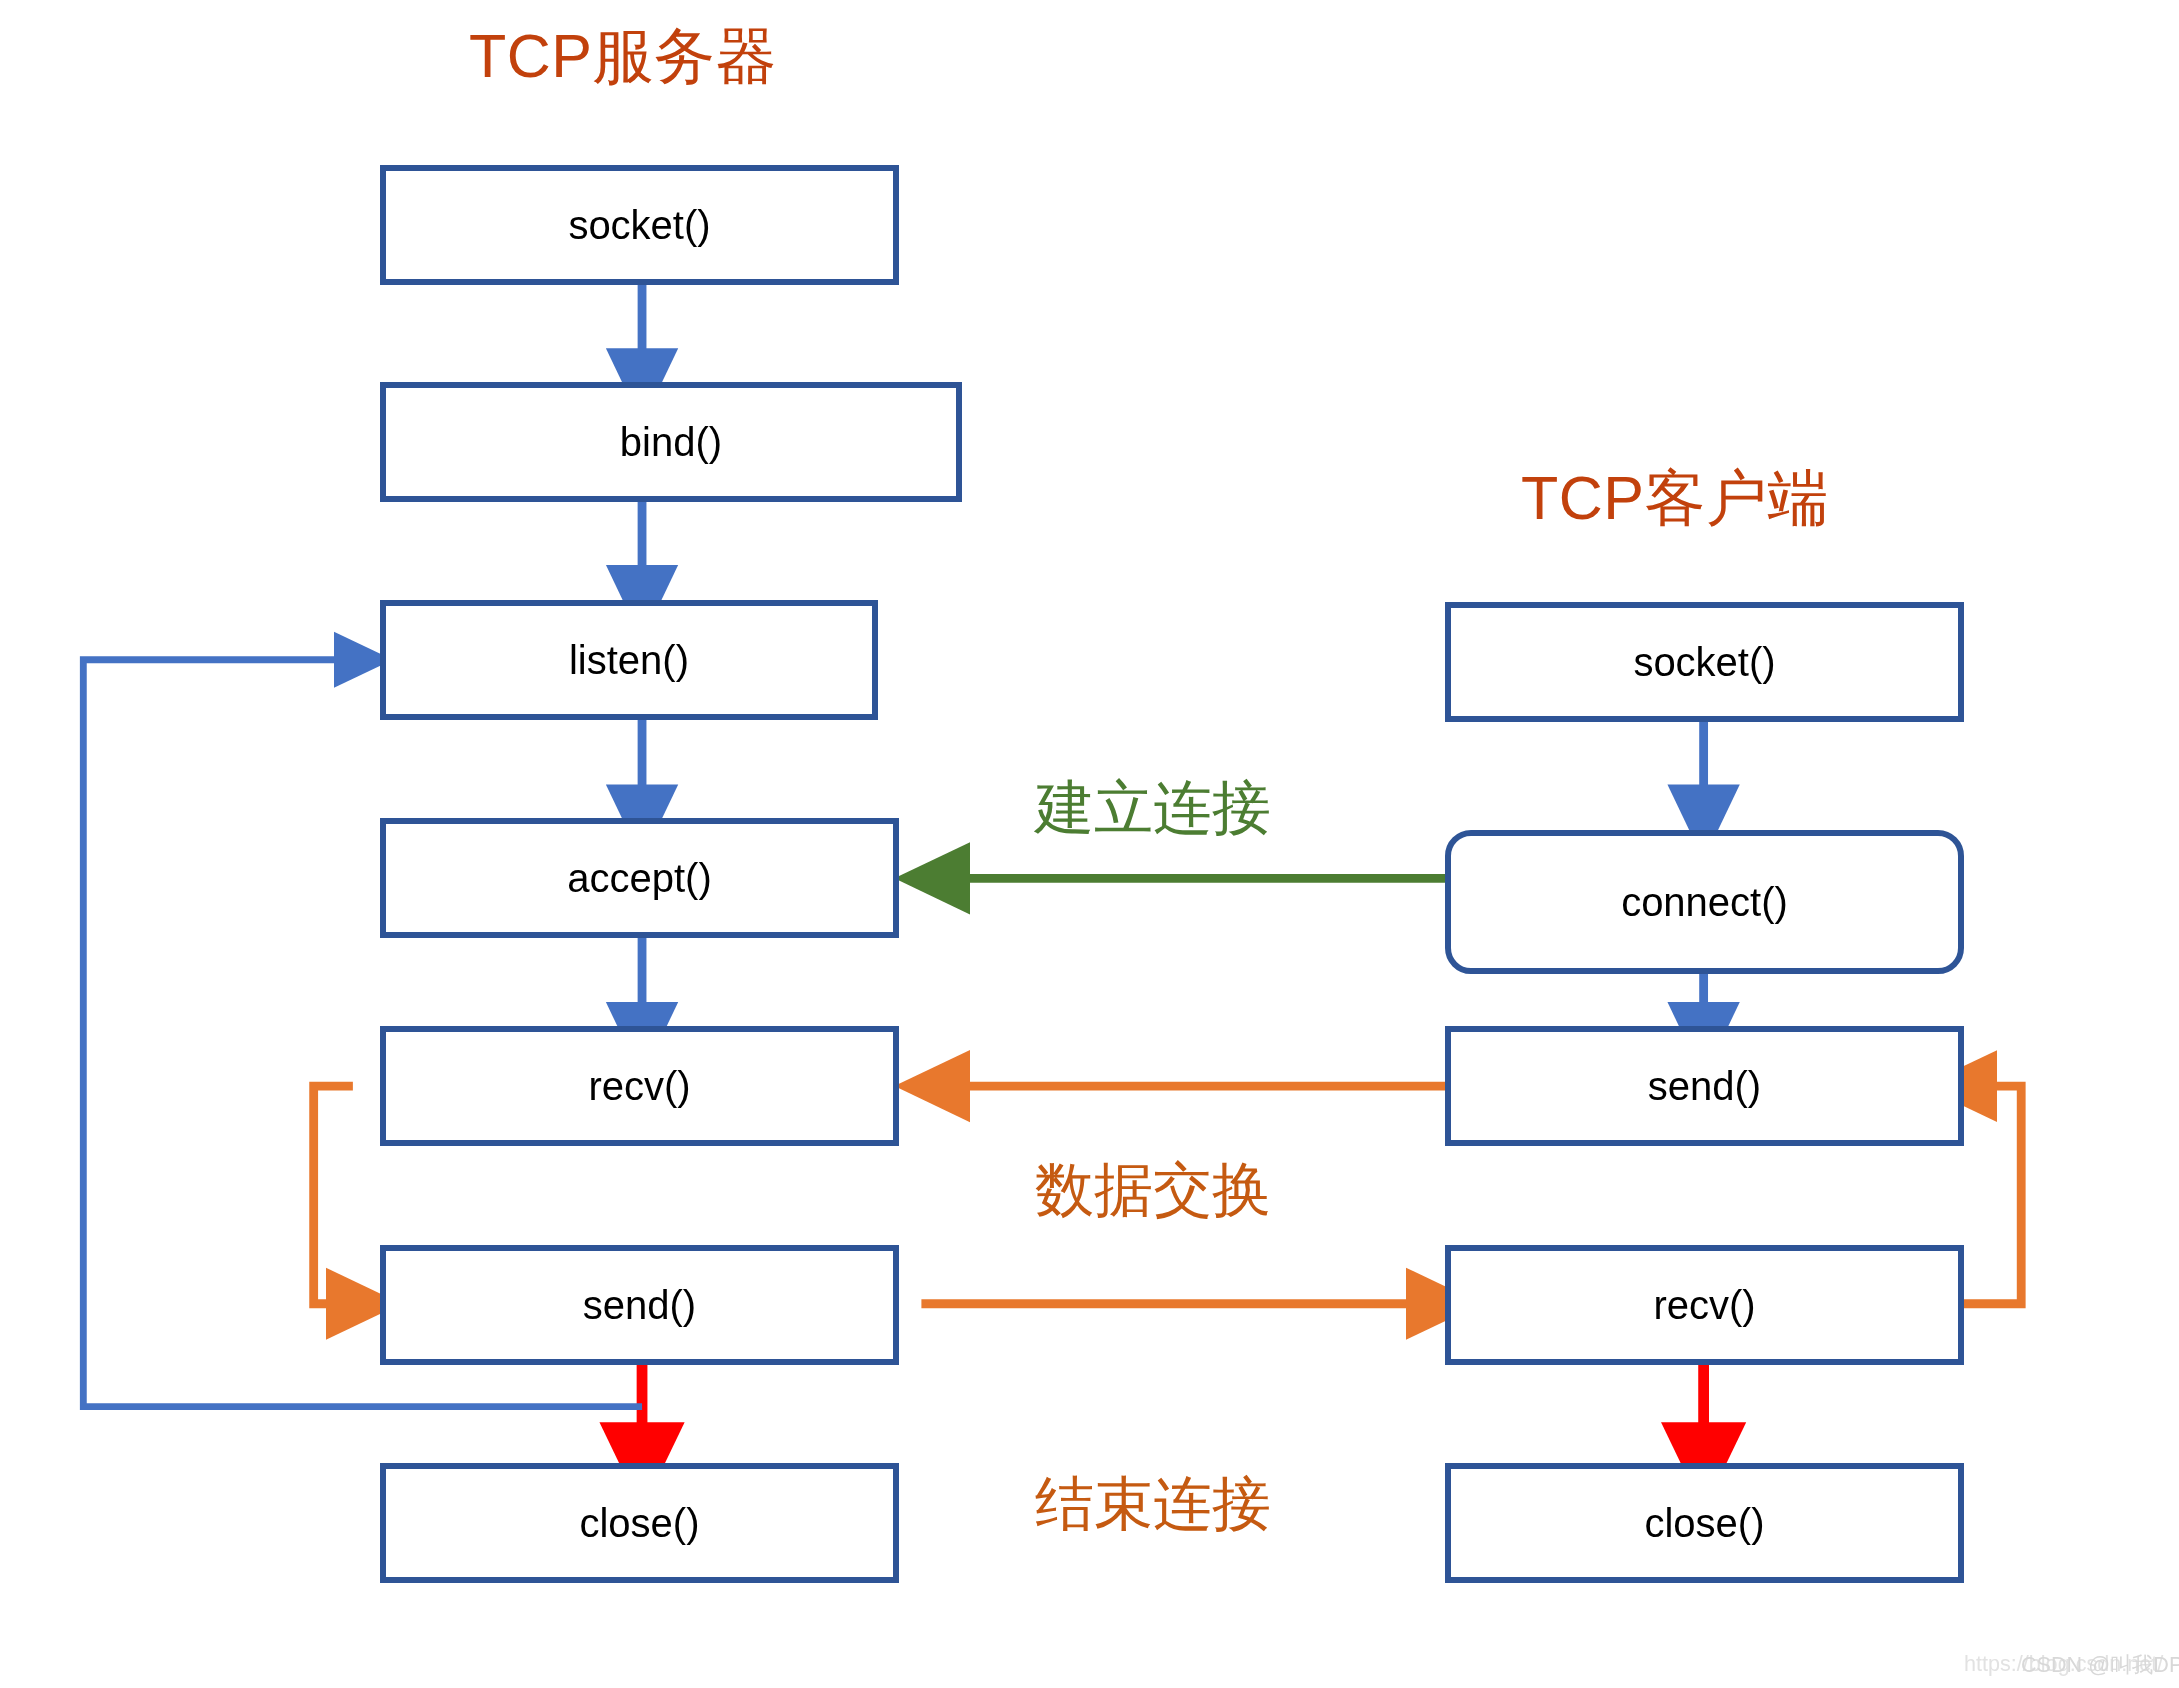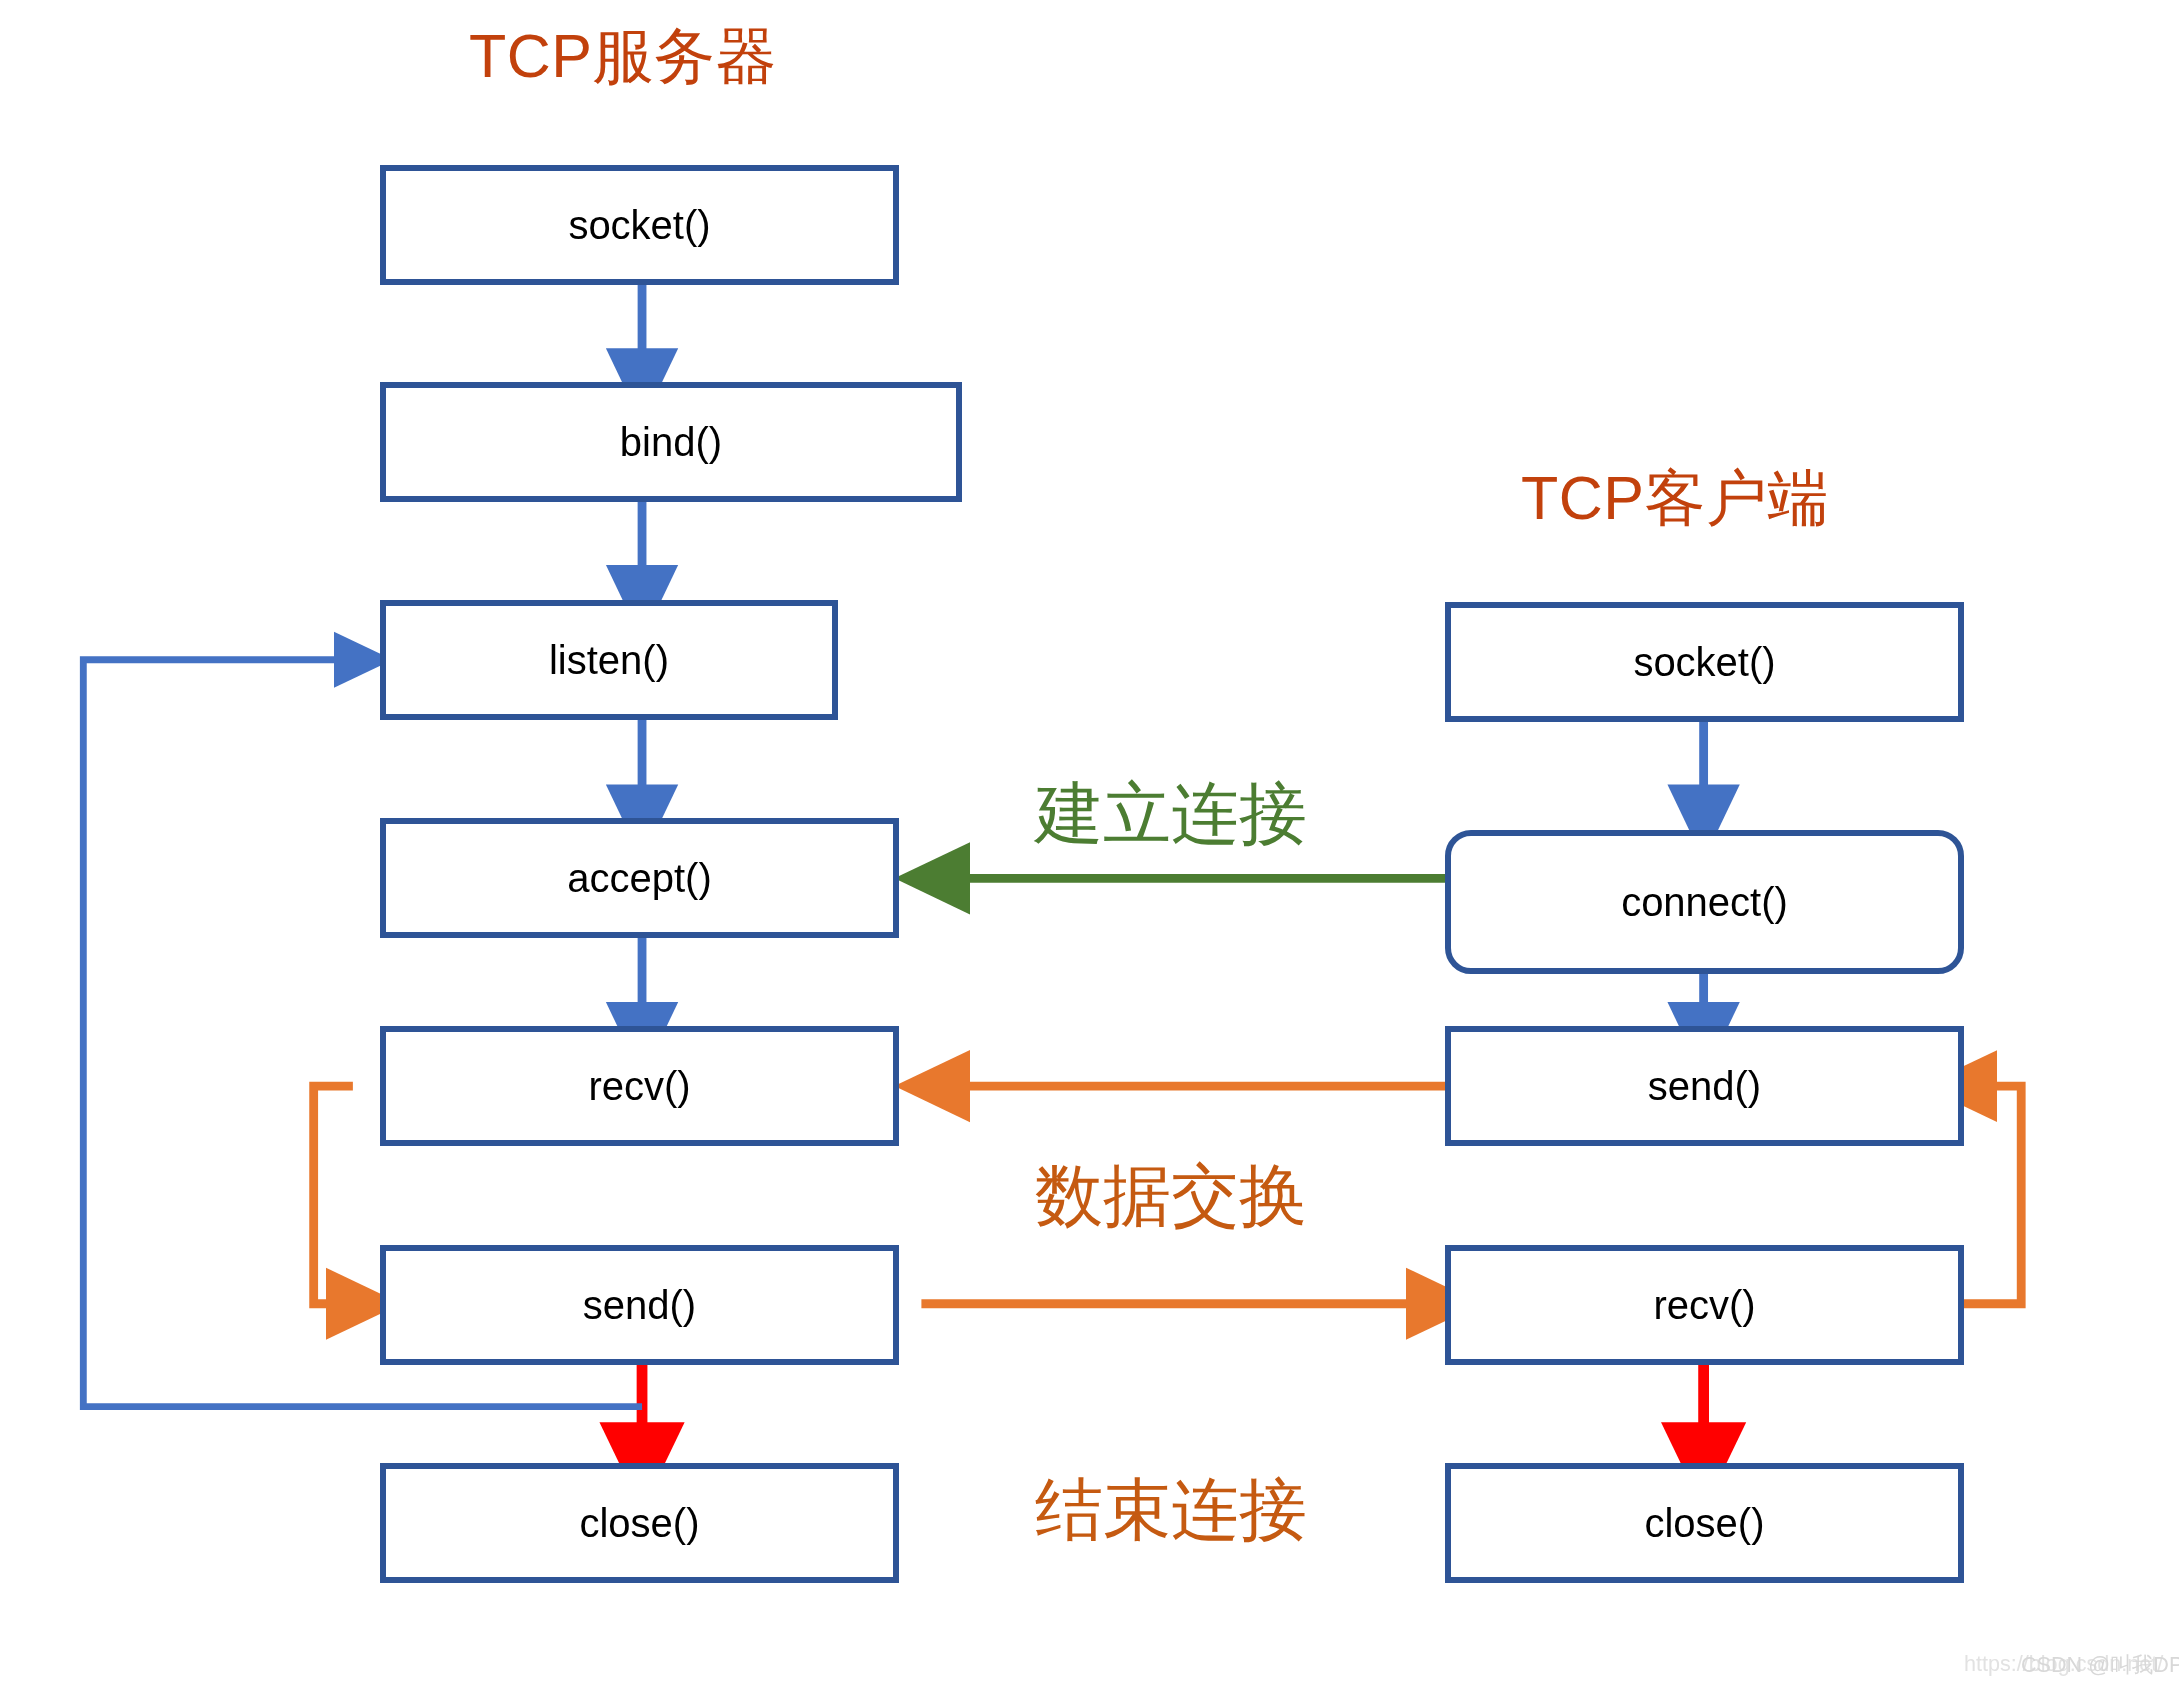--- a/index.html
+++ b/index.html
@@ -43,21 +43,21 @@
     justify-content: center;
   }
   .node-label {
     font-size: 40px;
     color: #000000;
     line-height: 1;
     white-space: nowrap;
   }
   .edge-label {
     position: absolute;
-    font-size: 68px;
+    font-size: 59px;
     white-space: nowrap;
     line-height: 1;
   }
   .edge-label.green { color: #4C7D32; }
   .edge-label.orange { color: #C55A11; }
   .watermark {
     position: absolute;
     white-space: nowrap;
     font-size: 21.6px;
     line-height: 1;
@@ -118,21 +118,21 @@
   <div class="col-title" style="left:469px; top:25.5px;">TCP服务器</div>
 
   <div class="node-box" style="left:380px; top:165px; width:519px; height:120px;">
     <span class="node-label">socket()</span>
   </div>
 
   <div class="node-box" style="left:380px; top:382px; width:582px; height:120px;">
     <span class="node-label">bind()</span>
   </div>
 
-  <div class="node-box" style="left:380px; top:600px; width:458px; height:120px;">
+  <div class="node-box" style="left:380px; top:600px; width:498px; height:120px;">
     <span class="node-label">listen()</span>
   </div>
 
   <div class="node-box" style="left:380px; top:818px; width:519px; height:120px;text-align:right;">
     <span class="node-label">accept()</span>
   </div>
 
   <div class="node-box" style="left:380px; top:1026px; width:519px; height:120px;">
     <span class="node-label">recv()</span>
   </div>

